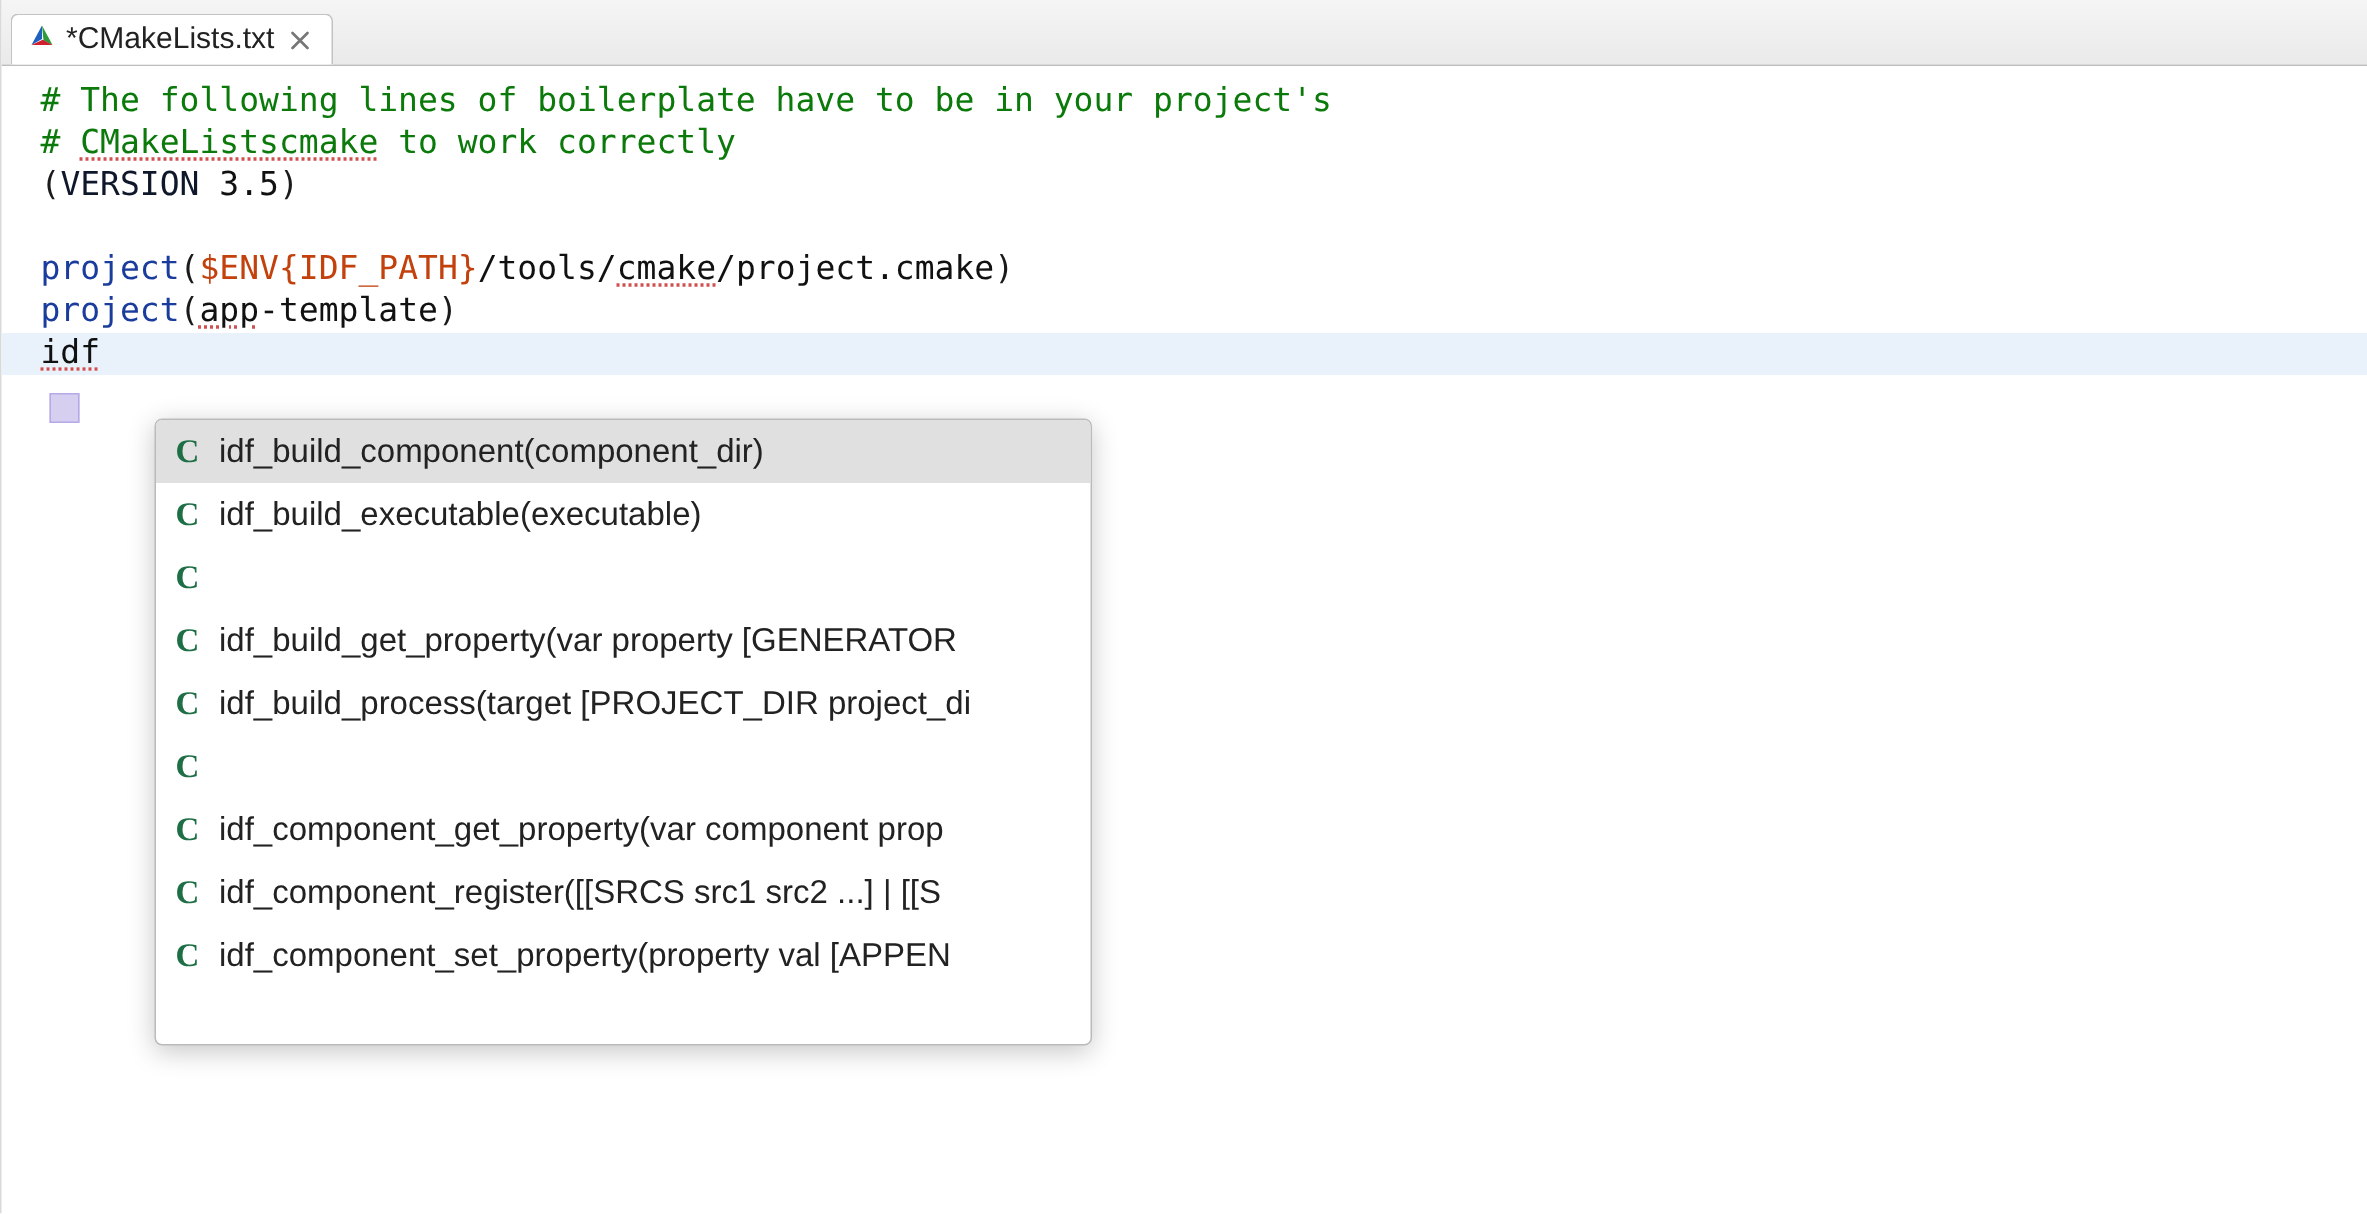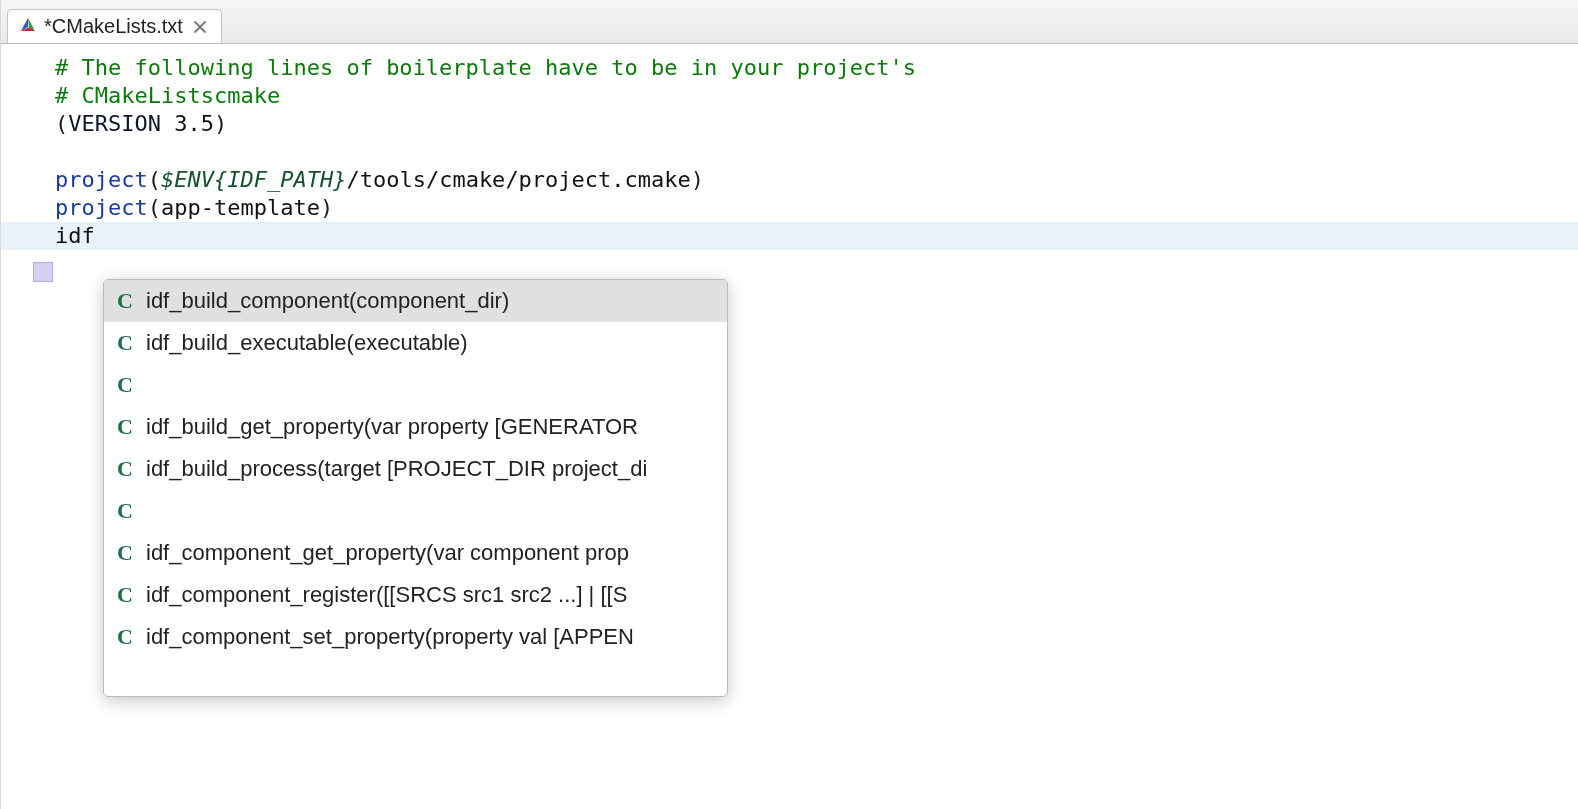--- a/index.html
+++ b/index.html
@@ -1,29 +1,29 @@
 <!DOCTYPE html>
 <html><head>
 <meta charset="utf-8">
 <style>
 html,body{margin:0;padding:0;font-family:-apple-system,Helvetica,Arial,sans-serif;background:#fff;height:100%;width:100%}
 .viewport{width:1578px;height:809px;position:relative;overflow:hidden;border-left:1px solid #d9d9d9;box-sizing:border-box}
 .tabbar{height:44px;background:linear-gradient(#f5f5f5,#eaeaea);display:flex;align-items:flex-end;border-bottom:1px solid #bdbdbd;padding-left:6px;box-sizing:border-box}
 .tab{display:flex;align-items:center;gap:8px;background:#fff;border:1px solid #c3c3c3;border-bottom:none;border-top-left-radius:5px;border-top-right-radius:5px;padding:12px 12px;height:34px;box-sizing:border-box;font-size:20px;color:#222;position:relative}
 .tab .close{width:18px;height:18px;display:flex;align-items:center;justify-content:center}
 .editor{position:relative;padding:10px 0 0 0}
-.line{display:flex;align-items:center;padding-left:54px;font-family:"Menlo","Consolas",monospace;font-size:22px;line-height:28px;white-space:pre}
+.line{display:flex;align-items:center;padding-left:26px;font-family:"Menlo","Consolas",monospace;font-size:22px;line-height:28px;white-space:pre}
 .line.highlight{background:#e9f1fb}
 .tok-comment{color:#0b7a0b}
 .tok-func{color:#1a3c9c}
 .tok-paren{color:#1a1a1a}
-.tok-var{color:#14532d;font-style:italic}
+.tok-var{color:#c2410c;}
 .tok-str{color:#0f172a}
 .tok-plain{color:#111}
-.spell{text-decoration-style:dotted;text-decoration-color:#d05050;text-underline-offset:3px}
+.spell{text-decoration:underline;text-decoration-style:dotted;text-decoration-color:#d05050;text-underline-offset:3px}
 .popup{position:absolute;left:102px;top:235px;width:623px;height:416px;background:#fff;border:1px solid #bbb;border-radius:5px;box-shadow:0 4px 18px rgba(0,0,0,0.22);overflow:hidden;font-family:-apple-system,Helvetica,Arial,sans-serif}
 .popup-item{display:flex;align-items:center;gap:10px;padding:4px 10px;height:34px;font-size:22px;color:#222;white-space:nowrap;overflow:hidden}
 .popup-item.selected{background:#e0e0e0}
 .c-badge{font-family:Georgia,'Times New Roman',serif;font-weight:bold;color:#1f6f46;width:22px;text-align:center;font-size:22px}
 .cmake-icon{width:16px;height:16px}
 .marker{position:absolute;left:32px;top:218px;width:18px;height:18px;background:#d6cff0;border:1px solid #b7a9e8}
 </style>
 </head>
 <body>
 
@@ -46,21 +46,21 @@
           </svg>
       </span>
     </div>
   </div>
 
   <div class="editor">
     <div class="marker"></div>
 
     <div class="line"><span class="tok-comment"># The following lines of boilerplate have to be in your project's</span></div>
     <div class="line">
-      <span class="tok-comment"># </span><span class="tok-comment spell">CMakeLists</span><span class="tok-comment spell">cmake</span>
+      <span class="tok-comment"># </span><span class="tok-comment spell">CMakeLists</span><span class="tok-comment spell">cmake</span><span class="tok-comment"> to work correctly</span>
     </div>
     <div class="line">
       <span class="tok-paren">(</span><span class="tok-str">VERSION</span><span class="tok-plain"> </span><span class="tok-plain">3.5</span><span class="tok-paren">)</span>
     </div>
     <div class="line">&nbsp;</div>
     <div class="line">
       <span class="tok-func">project</span><span class="tok-paren">(</span><span class="tok-var">$ENV{</span><span class="tok-var">IDF_PATH</span><span class="tok-var">}</span><span class="tok-plain">/tools/</span><span class="tok-plain spell">cmake</span><span class="tok-plain">/project.cmake</span><span class="tok-paren">)</span>
     </div>
     <div class="line">
       <span class="tok-func">project</span><span class="tok-paren">(</span><span class="tok-plain spell">app</span><span class="tok-plain">-template</span><span class="tok-paren">)</span>

